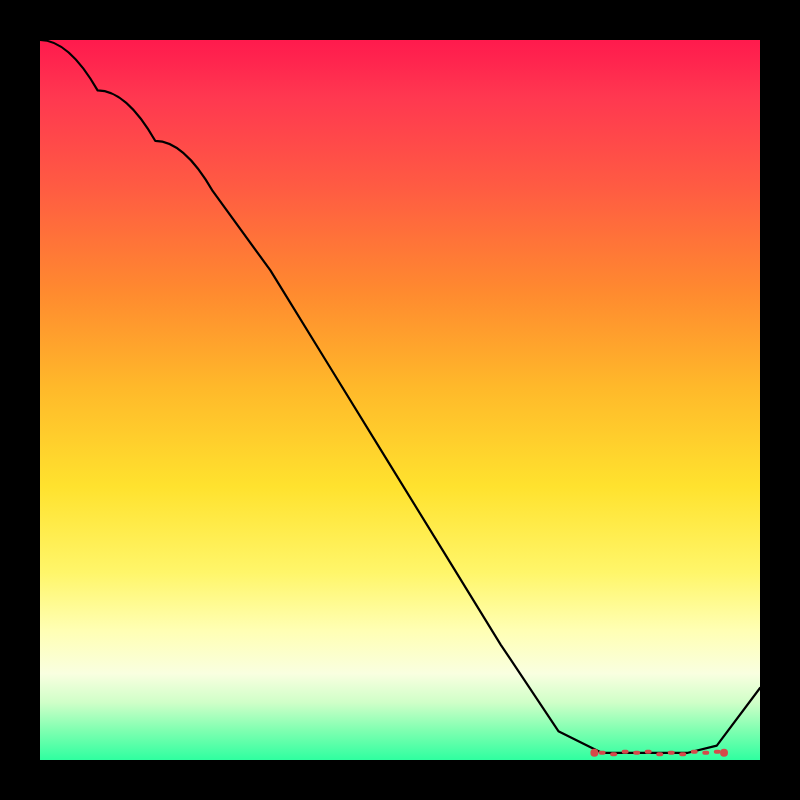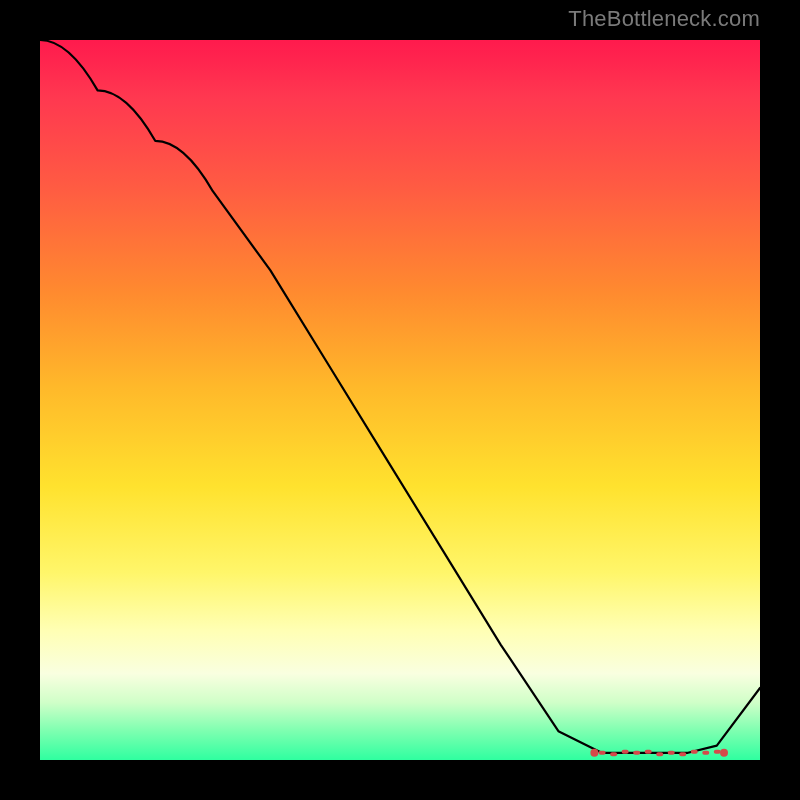--- a/index.html
+++ b/index.html
@@ -67,21 +67,20 @@
   .dots {
     fill: #d44a4a;
     stroke: none;
   }
 </style>
 </head>
 <body>
 
 <div class="frame">
 
-  <div class="watermark">TheBottleneck.com</div>
 
   <div class="plot-area">
     <svg class="curve" viewBox="0 0 720 720" preserveAspectRatio="none">
       <path id="main-line" class="line" d="M 0 0 Q 28.8 0 57.6 50.39999999999998 Q 86.4 50.39999999999998 115.2 100.79999999999995 Q 144 100.79999999999995 172.79999999999998 151.19999999999993 L 230.4 230.39999999999998 L 288 323.99999999999994 L 345.59999999999997 417.6 L 403.20000000000005 511.20000000000005 L 460.8 604.8 L 518.4 691.2 L 561.6 712.8 L 590.4 712.8 L 619.2 712.8 L 648 712.8 L 676.8 705.6 L 720 648"></path>
       <g id="valley-dots" class="dots">
           <rect x="558.6" y="710.8" width="7" height="4" rx="2"></rect>
           <rect x="570.12" y="712.3" width="7" height="4" rx="2"></rect>
           <rect x="581.6399999999999" y="709.8" width="7" height="4" rx="2"></rect>
           <rect x="593.1599999999999" y="710.8" width="7" height="4" rx="2"></rect>
           <rect x="604.6799999999998" y="709.8" width="7" height="4" rx="2"></rect>

